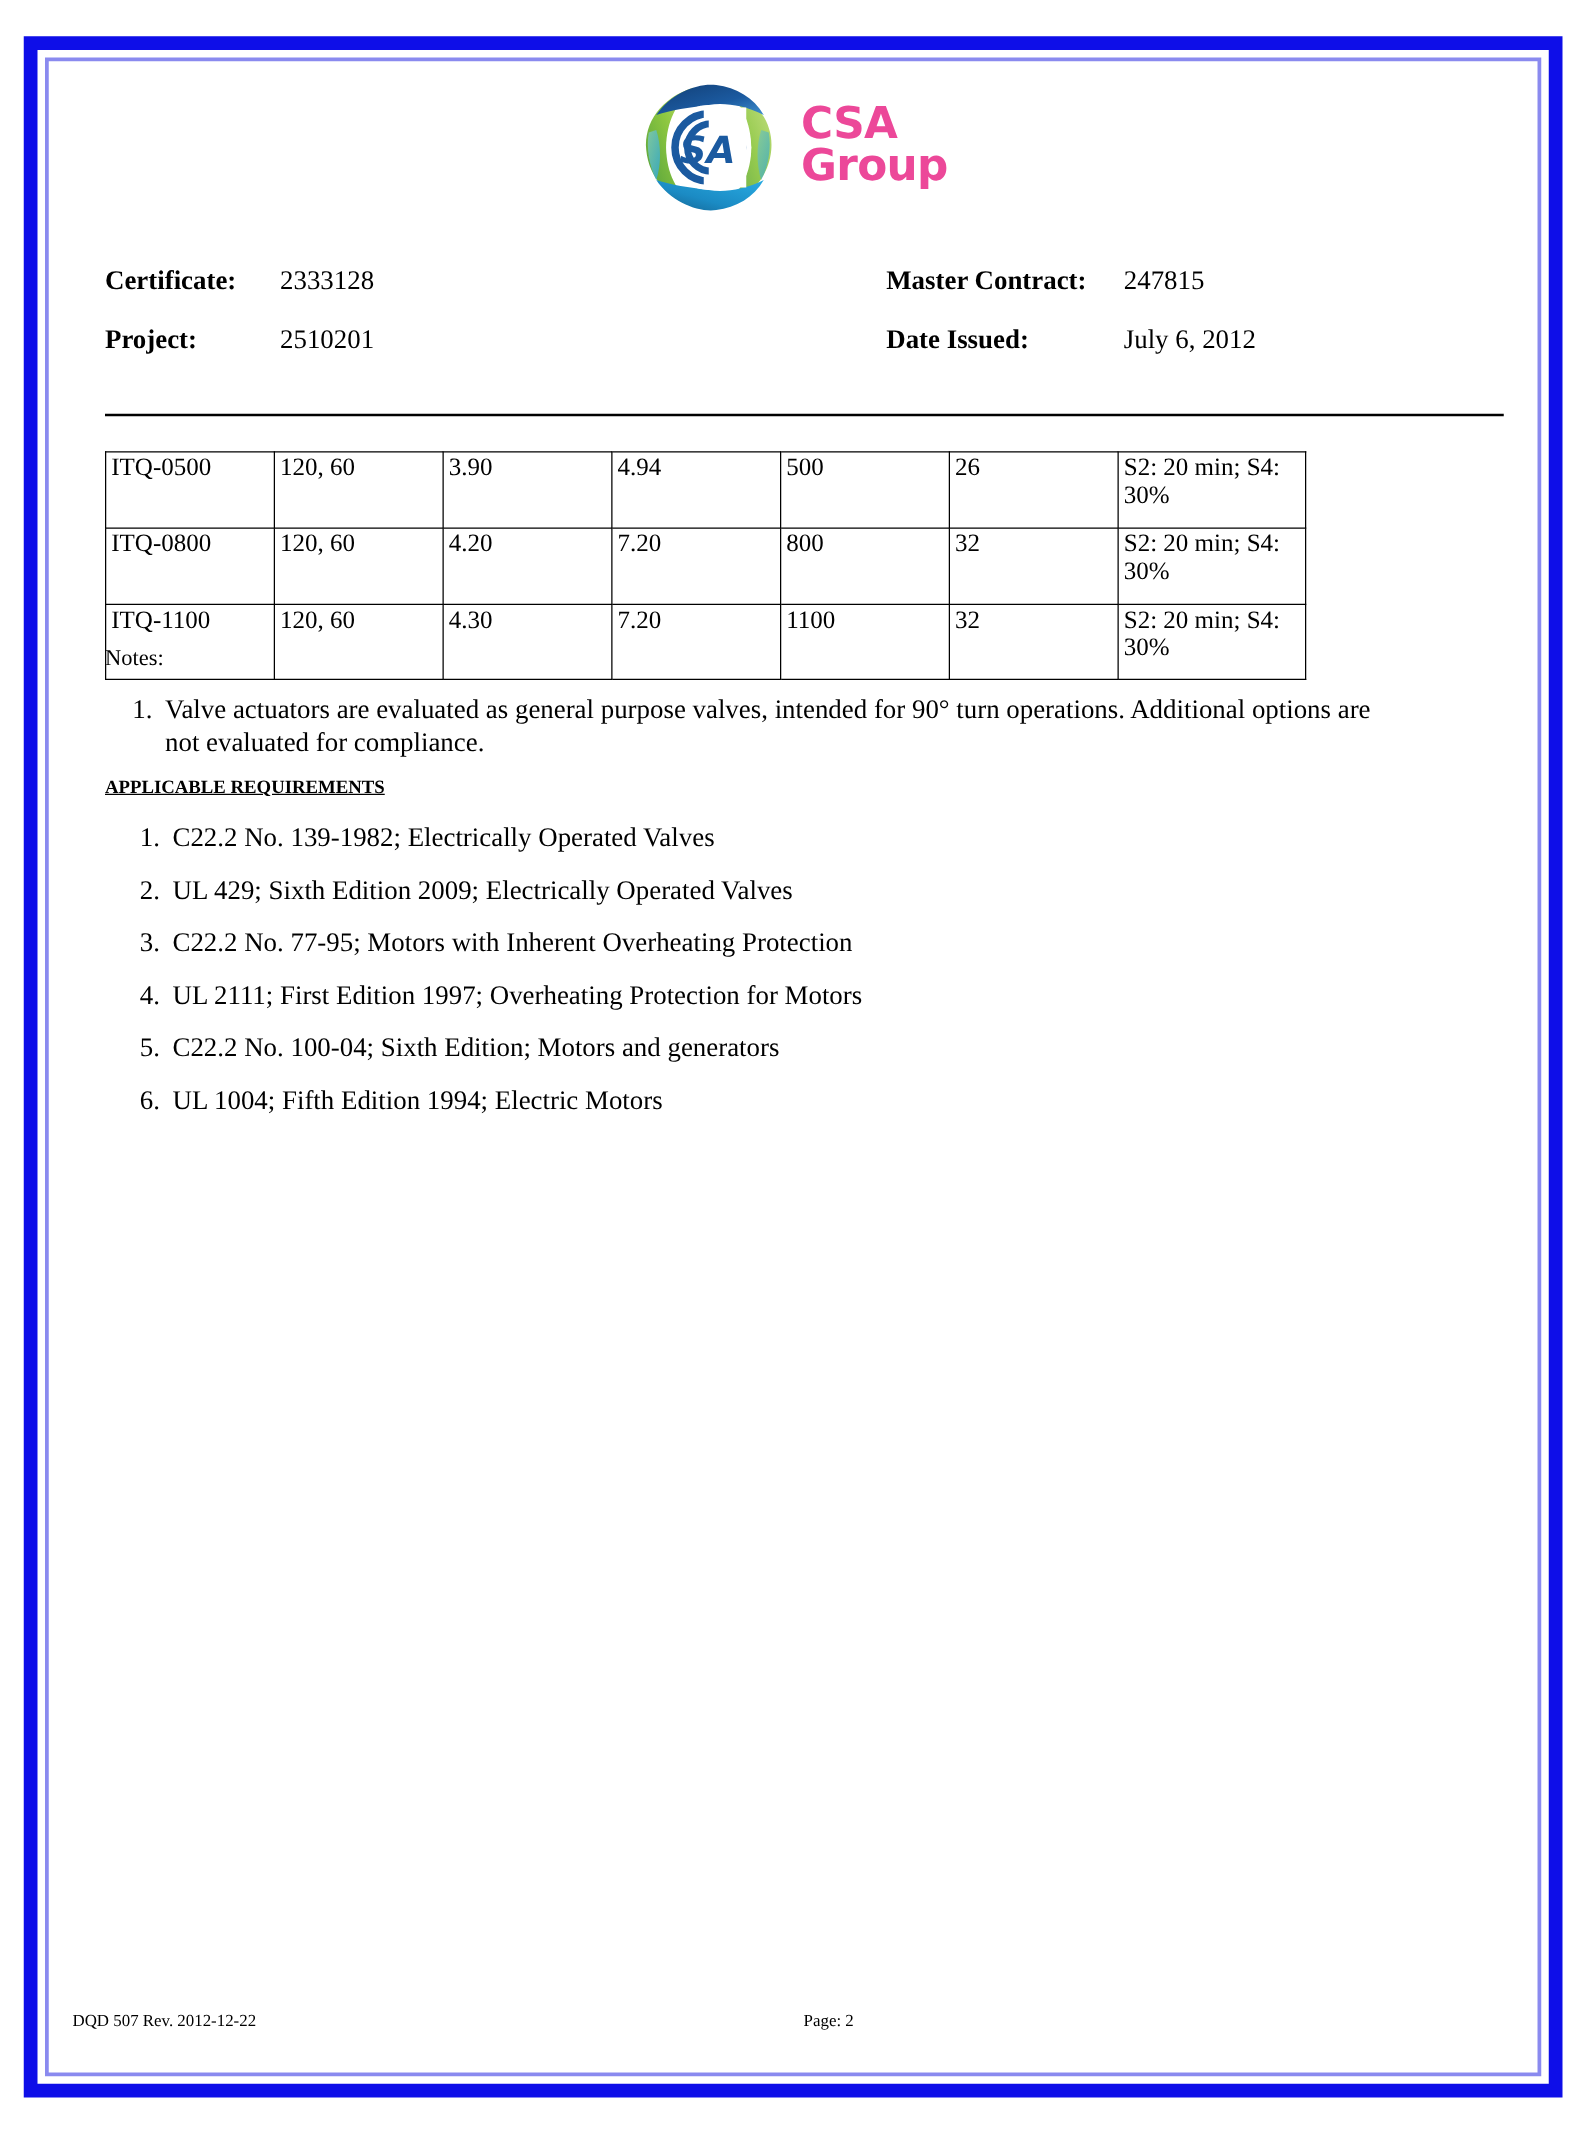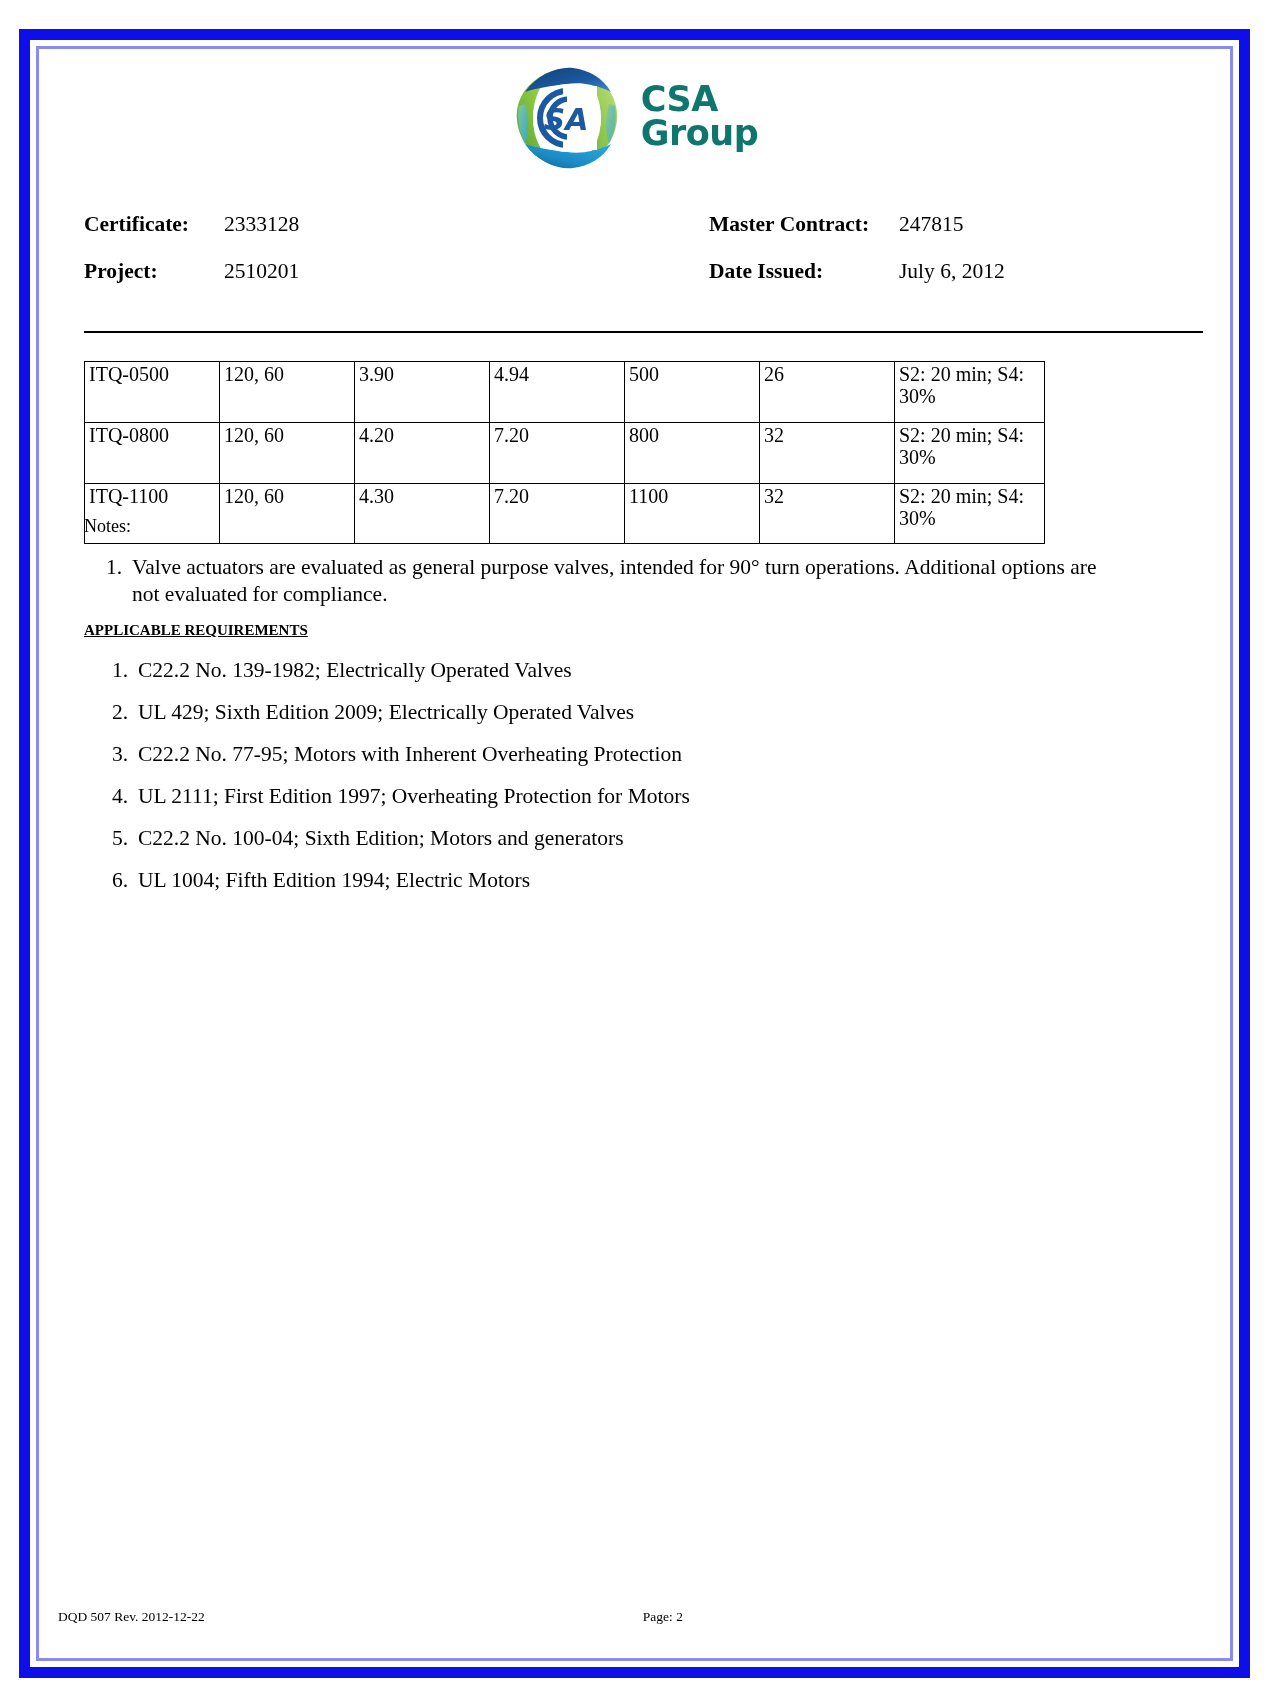--- a/index.html
+++ b/index.html
@@ -69,21 +69,21 @@
     width: 112px;
     height: 112px;
     position: relative;
     flex: none;
   }
   .logo-text {
     font-family: "DejaVu Sans", "Liberation Sans", sans-serif;
     font-weight: bold;
     font-size: 35px;
     line-height: 0.98;
-    color: #0f766e;
+    color: #ec4899;
     letter-spacing: -0.5px;
     padding-bottom: 4px;
   }
 
   
   .meta {
     position: absolute;
     left: 40px;
     right: 22px;
     top: 158px;

